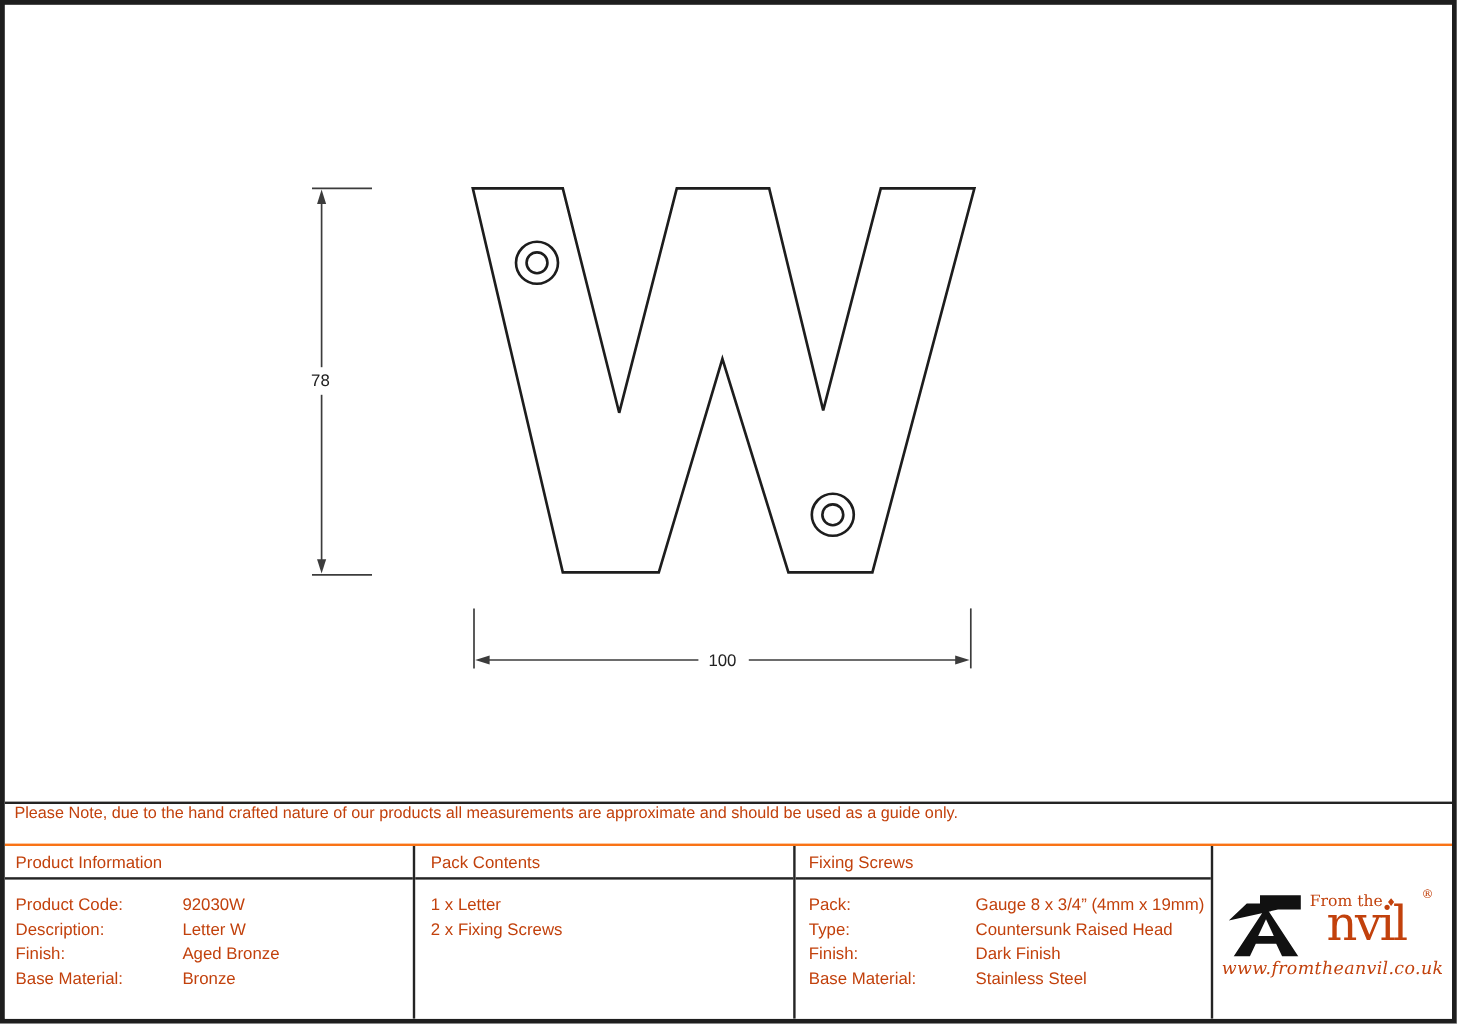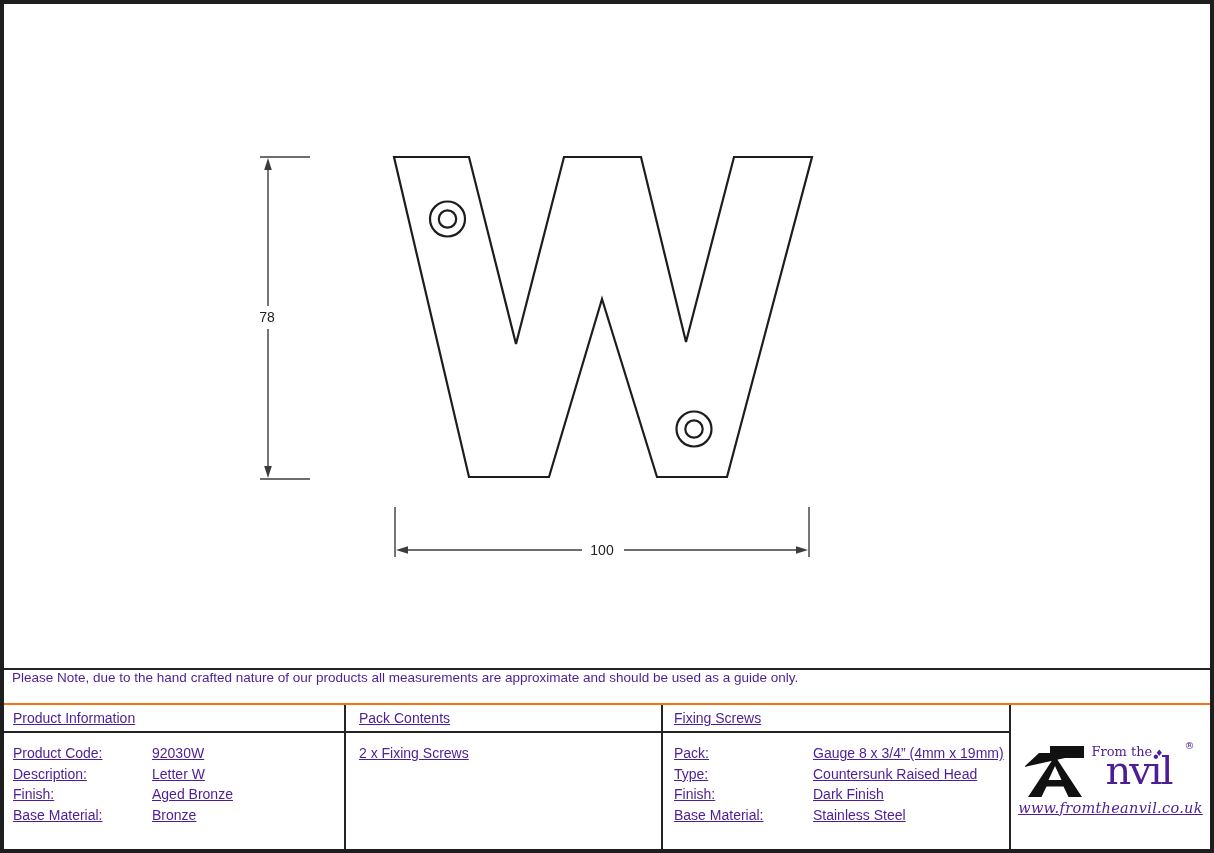--- a/index.html
+++ b/index.html
@@ -4,41 +4,41 @@
 <style>
   html,body { margin:0; padding:0; background:#888; }
   .page {
     position:relative;
     width:1214px; height:853px;
     box-sizing:border-box;
     margin:0 auto;
     background:#ffffff;
     border:4px solid #1e1e1e;
     font-family:"Liberation Sans", sans-serif;
-    color:#4c1d95;
+    color:#c2410c;
     overflow:hidden;
     padding-left:38px;
   }
   svg.drawing { position:absolute; left:0; top:0; display:block; }
 
   
   .bottom {
     position:absolute; left:0; right:0; bottom:0; top:664px;
     border-top:2px solid #242424;
     display:flex; flex-direction:column; background:#fff;
   }
   .note-row {
     height:35px; flex:0 0 35px;
     border-bottom:2px solid #f97316;
     display:flex; 
     padding:0 8px; box-sizing:border-box;
     font-size:13.5px;
   }
   .grid { flex:1; display:flex; min-height:0; }
-  .col { box-sizing:border-box; border-right:2px solid #242424;text-decoration:underline; }
+  .col { box-sizing:border-box; border-right:2px solid #242424; }
   .col1 { width:342px; }
   .col2 { width:317px; }
   .col3 { width:348px; }
   .col4 { flex:1; border-right:none; display:flex; align-items:center; justify-content:center; }
   .col-header {
     height:28px; box-sizing:border-box;
     border-bottom:2px solid #242424;
     display:flex; align-items:center;
     font-size:14px;
   }
@@ -140,20 +140,21 @@
             <span class="v">Bronze</span>
           </div>
         </div>
       </div>
 
       <div class="col col2">
         <div class="col-header">
           <span>Pack Contents</span>
         </div>
         <div class="col-body">
+          <div>1 x Letter</div>
           <div>2 x Fixing Screws</div>
         </div>
       </div>
 
       <div class="col col3">
         <div class="col-header">
           <span>Fixing Screws</span>
         </div>
         <div class="col-body">
           <div class="kv">

